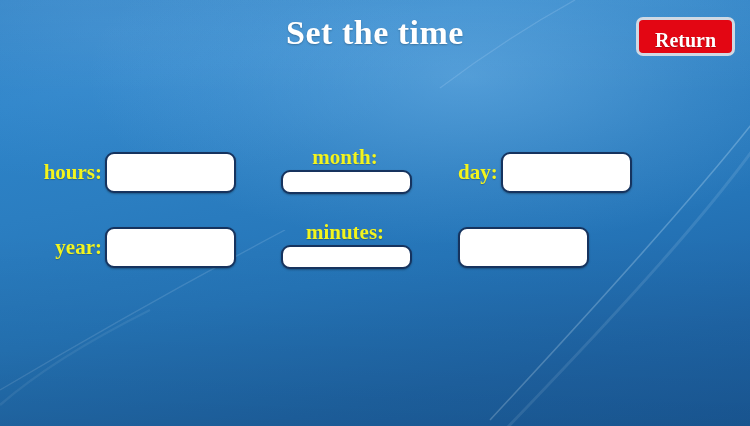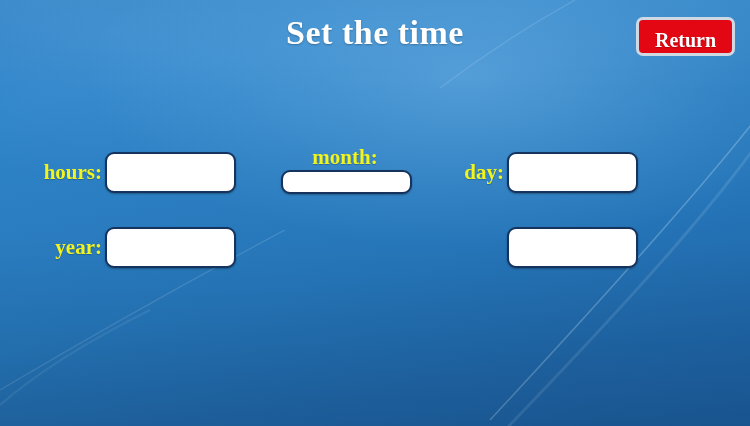--- a/index.html
+++ b/index.html
@@ -89,21 +89,21 @@
 
   .field-group {
     position: absolute;
     top: 0;
     height: 44px;
     display: flex;
     align-items: center;
   }
   .field-group.col-1 { left: 0px;   width: 236px; justify-content: flex-end; }
   .field-group.col-2 { left: 243px; width: 207px; justify-content: flex-end; flex-direction: column; }
-  .field-group.col-3 { left: 438px; width: 200px; justify-content: flex-end; }
+  .field-group.col-3 { left: 458px; width: 200px; }
 
   .field-label {
     color: #f2f41e;
     font-family: "Liberation Serif", "DejaVu Serif", serif;
     font-size: 21px;
     font-weight: bold;
     white-space: nowrap;
     margin-right: 3px;
     text-shadow: 0 1px 1px rgba(0,0,0,0.22);
   }
@@ -174,20 +174,24 @@
 
   </div>
 
   <div class="form-row row-2">
 
     <div class="field-group col-1">
       <span class="field-label">year:</span>
       <input class="text-input" type="text" value="" style="">
     </div>
 
+    <div class="field-group col-2">
+      <span class="field-label">minutes:</span>
+      <input class="text-input" type="text" value="" style="">
+    </div>
 
     <div class="field-group col-3">
       <input class="text-input" type="text" value="" style="">
     </div>
 
   </div>
 
 </div>
 
 </body></html>

